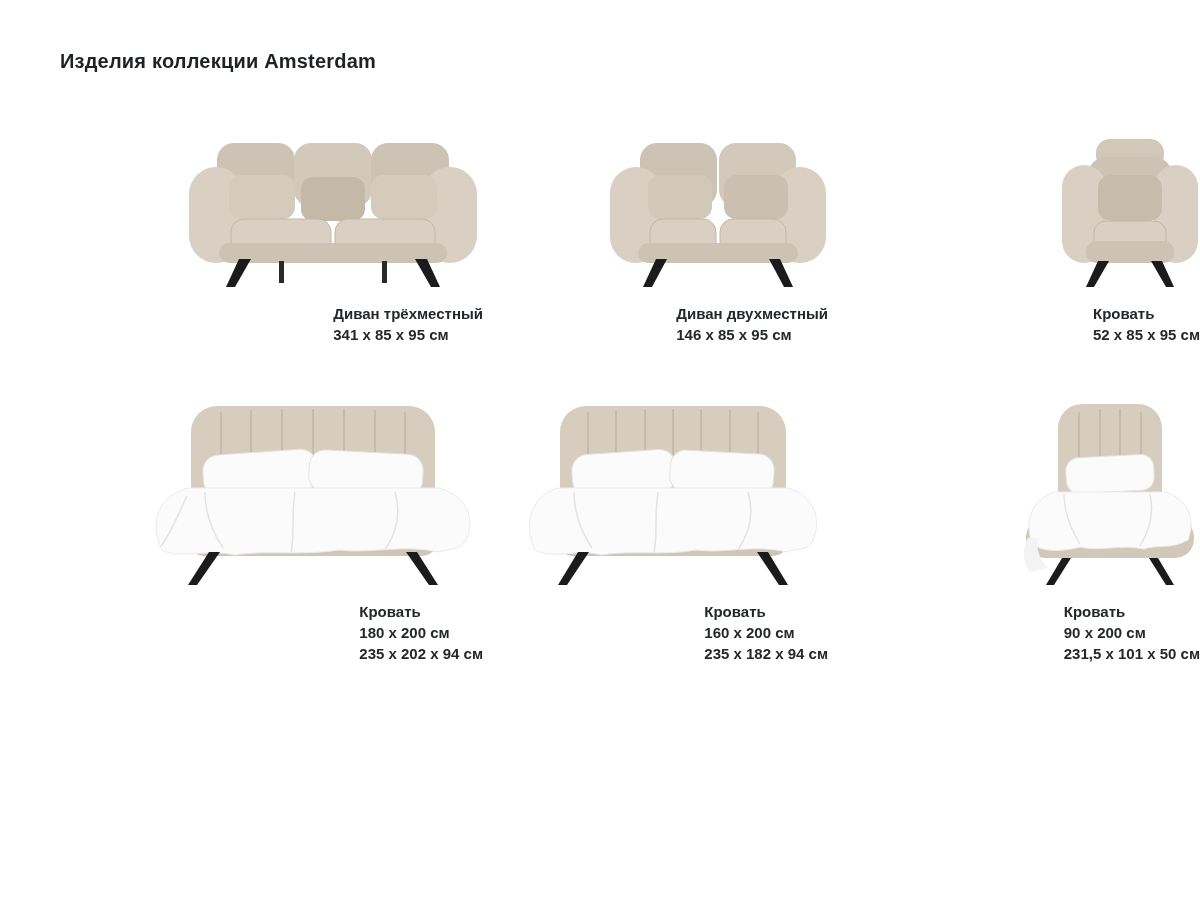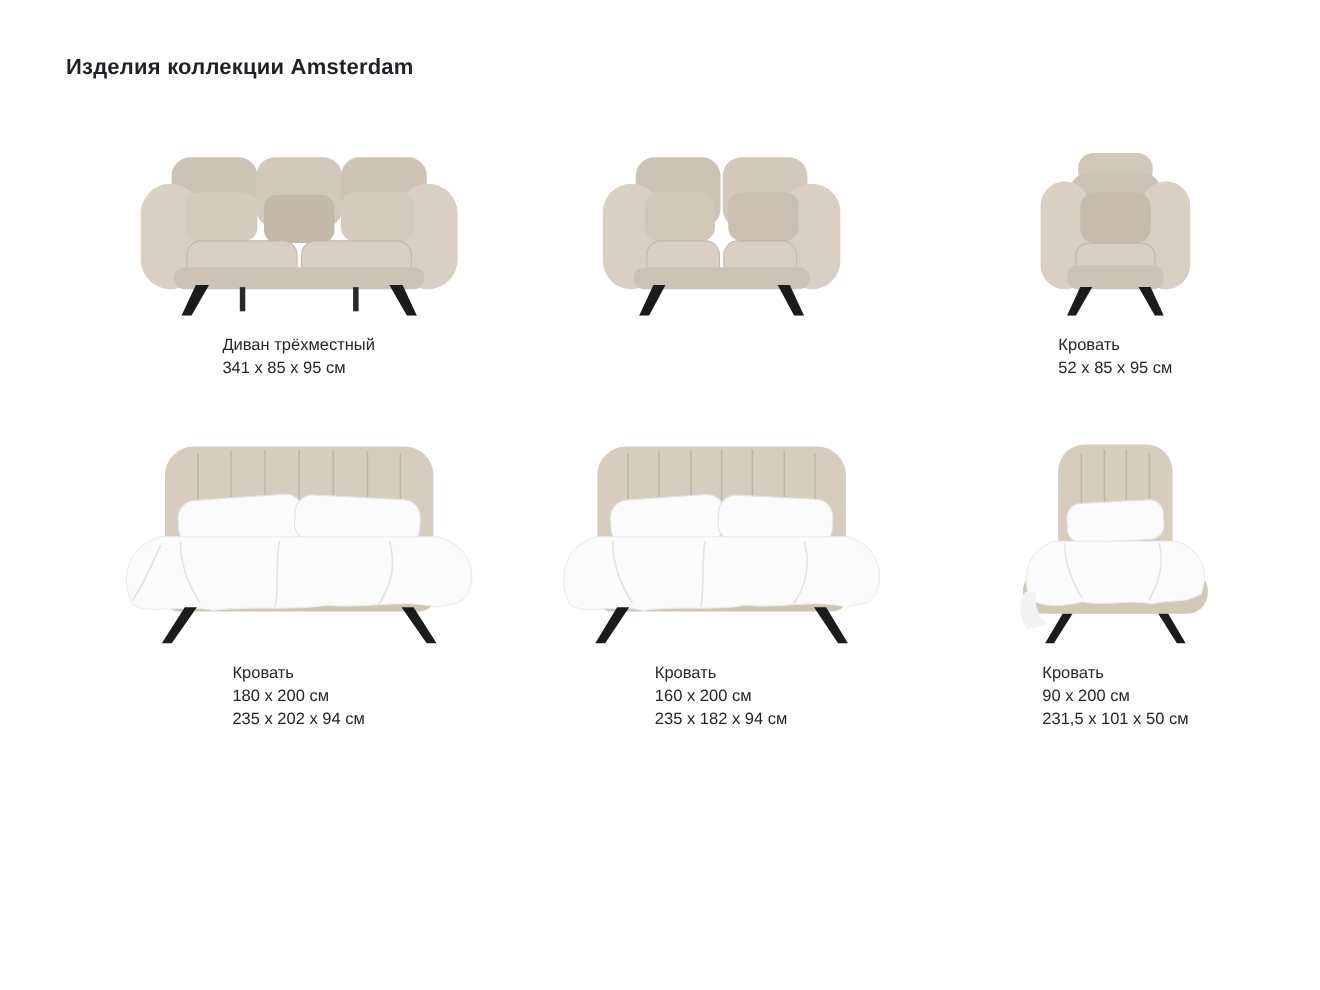--- a/index.html
+++ b/index.html
@@ -18,21 +18,21 @@
     width:1200px;height:900px;
     font-family:"Liberation Sans",sans-serif;
     color:var(--text);
   }
   .page{width:1200px;height:900px;padding:50px 40px 0 60px;overflow:hidden;border-radius:7px;}
   .page-title{
     font-size:20px;font-weight:600;letter-spacing:.2px;
     margin:0 0 46px 0;color:#1e2125;
   }
   .grid{display:grid;grid-template-columns:423px 345px 372px;row-gap:56px;}
-  .cell{display:flex;flex-direction:column;align-items:center;}
+  .cell{display:flex;flex-direction:column;align-items:flex-end;font-weight:bold;}
   .imgbox{display:flex;align-items:flex-end;}
   .row1 .imgbox{height:168px;}
   .row2 .imgbox{height:184px;}
   .row3 .imgbox{height:76px;}
   .offset-bench{margin-left:36px;}
   .offset-pouf{margin-left:20px;}
   .label{margin-top:16px;font-size:15px;line-height:21px;color:#24272b;}
   .label div{white-space:nowrap;}
   svg{display:block;}
 </style>
@@ -80,20 +80,24 @@
           <rect x="166" y="38" width="52" height="96" rx="26" fill="#d9d0c3"></rect>
           <rect x="40" y="46" width="64" height="44" rx="12" fill="#d2c8ba"></rect>
           <rect x="116" y="46" width="64" height="44" rx="12" fill="#cabfb0"></rect>
           <rect x="42" y="90" width="66" height="36" rx="13" fill="#d9d0c3" stroke="#c3b8a7" stroke-width="1"></rect>
           <rect x="112" y="90" width="66" height="36" rx="13" fill="#d9d0c3" stroke="#c3b8a7" stroke-width="1"></rect>
           <rect x="30" y="114" width="160" height="20" rx="10" fill="#cdc3b4"></rect>
           <polygon points="48,130 59,130 44,158 35,158" fill="#1b1b1b"></polygon>
           <polygon points="161,130 172,130 185,158 176,158" fill="#1b1b1b"></polygon>
         </svg>
       </div>
+      <div class="label">
+        <div>Диван двухместный</div>
+        <div>146 x 85 x 95 см</div>
+      </div>
     </div>
 
     <div class="cell row1">
       <div class="imgbox">
         <svg width="140" height="158" viewBox="0 0 140 158">
           <rect x="36" y="10" width="68" height="30" rx="14" fill="#d2c8ba"></rect>
           <rect x="28" y="28" width="84" height="60" rx="18" fill="#cdc3b4"></rect>
           <rect x="2" y="36" width="44" height="98" rx="22" fill="#d9d0c3"></rect>
           <rect x="94" y="36" width="44" height="98" rx="22" fill="#d9d0c3"></rect>
           <rect x="38" y="46" width="64" height="46" rx="13" fill="#c7bcac"></rect>

